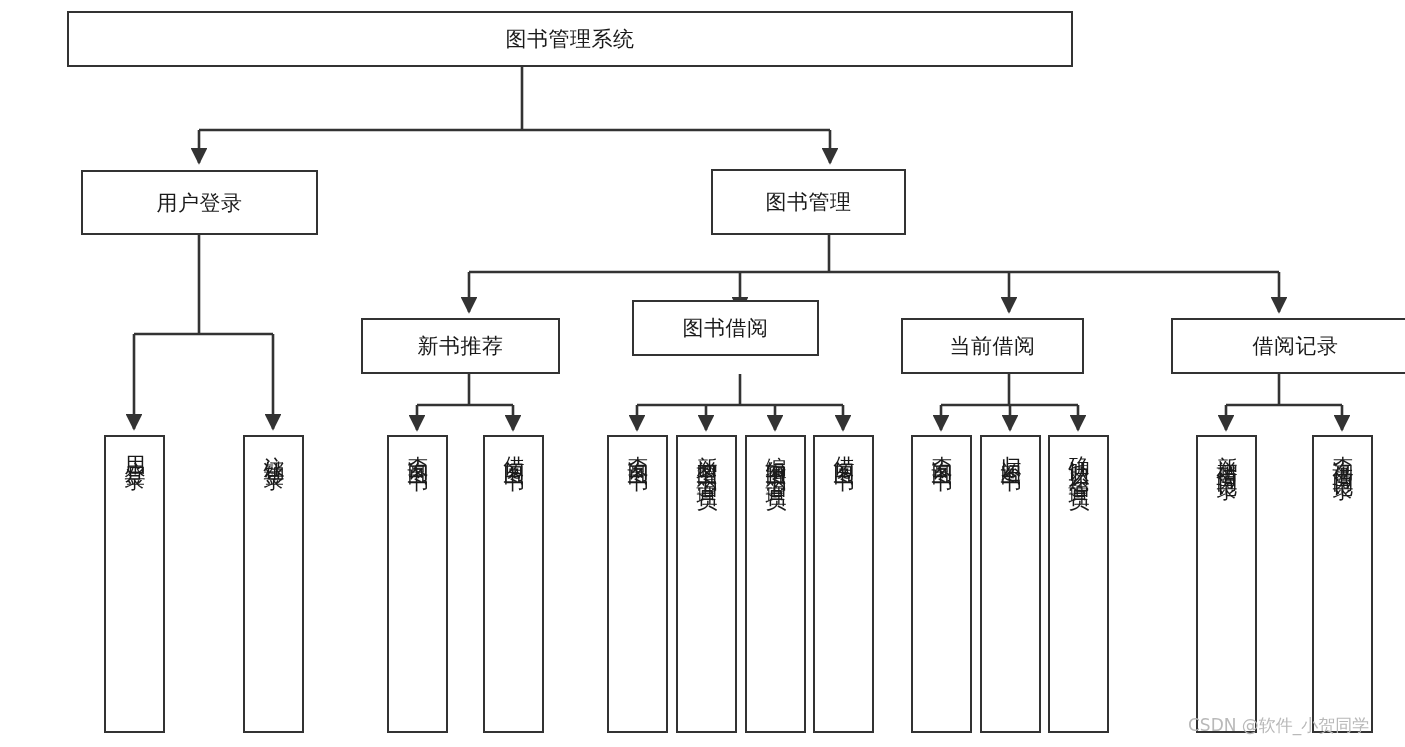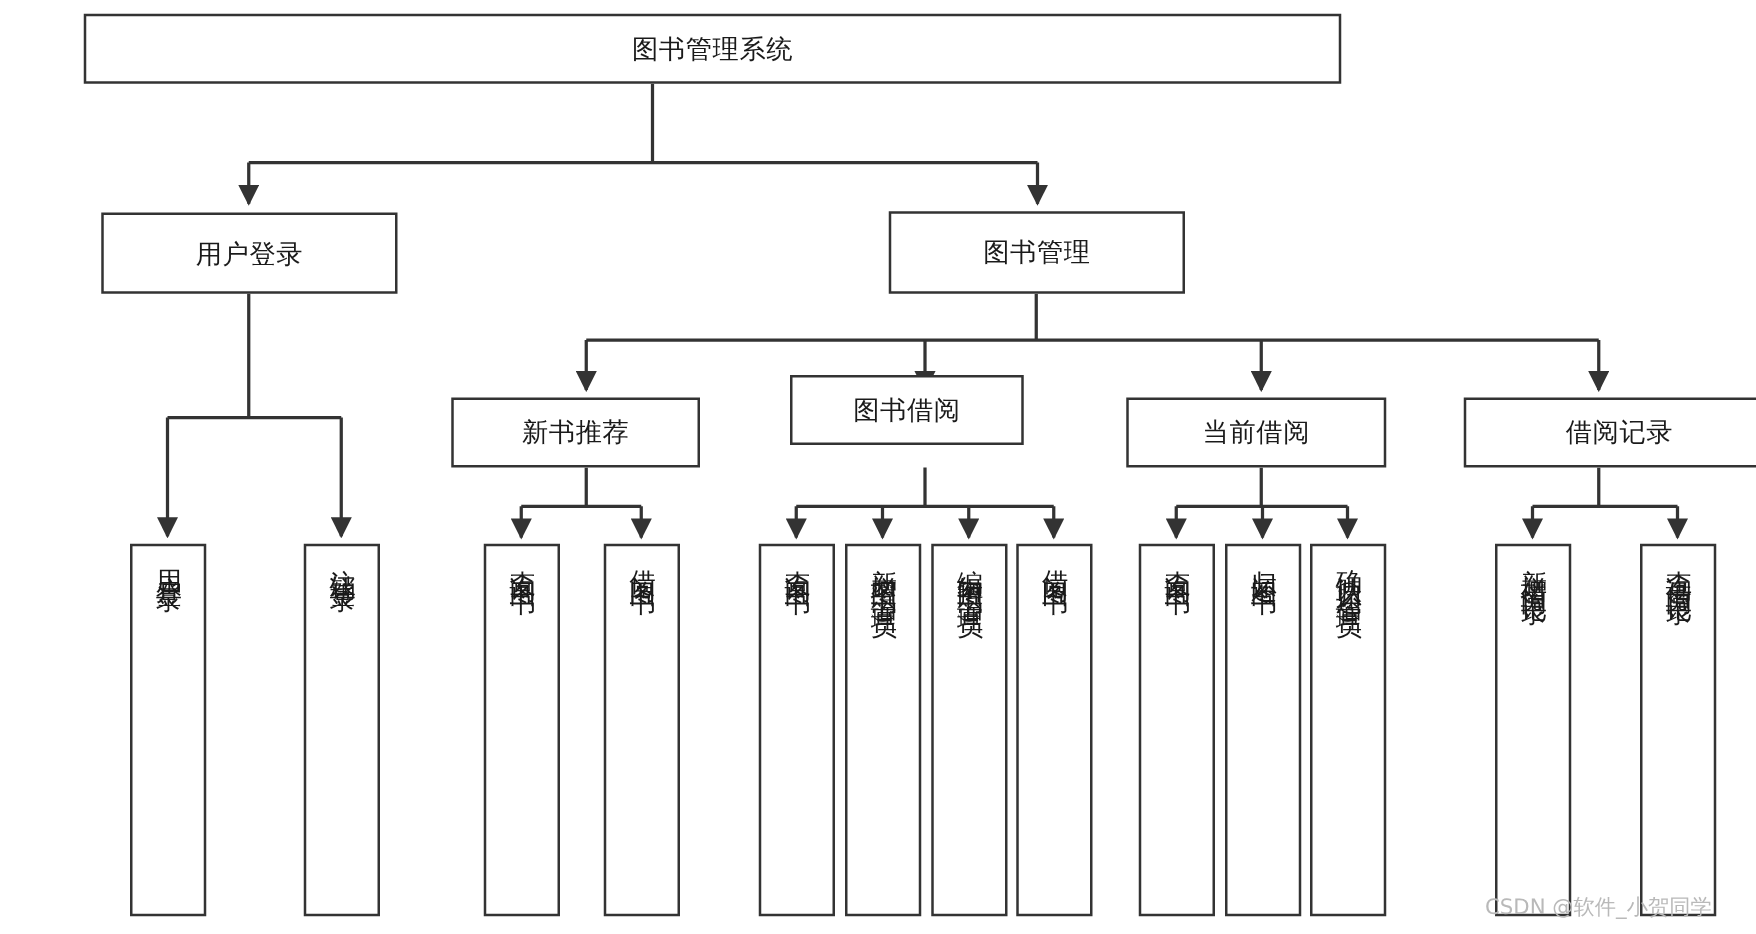--- a/index.html
+++ b/index.html
@@ -121,31 +121,31 @@
     </g>
   </svg>
 
   <div class="node h root" style="left:19px; top:11px; width:1006px; height:56px;">
     <span>图书管理系统</span>
   </div>
 
   <div class="node h" style="left:81px; top:170px; width:237px; height:65px;">
     <span>用户登录</span>
   </div>
-  <div class="node h" style="left:711px; top:169px; width:237px; height:66px;">
+  <div class="node h" style="left:711px; top:169px; width:195px; height:66px;">
     <span>图书管理</span>
   </div>
 
   <div class="node h" style="left:361px; top:318px; width:199px; height:56px;">
     <span>新书推荐</span>
   </div>
   <div class="node h" style="left:632px; top:300px; width:187px; height:56px;">
     <span>图书借阅</span>
   </div>
-  <div class="node h" style="left:901px; top:318px; width:208px; height:56px;">
+  <div class="node h" style="left:901px; top:318px; width:183px; height:56px;">
     <span>当前借阅</span>
   </div>
   <div class="node h" style="left:1171px; top:318px; width:249px; height:56px;">
     <span>借阅记录</span>
   </div>
 
   <div class="node v" style="left:104px; top:435px; width:61px; height:298px;">
     <span class="vtext">用户登录</span>
   </div>
   <div class="node v" style="left:243px; top:435px; width:61px; height:298px;">

